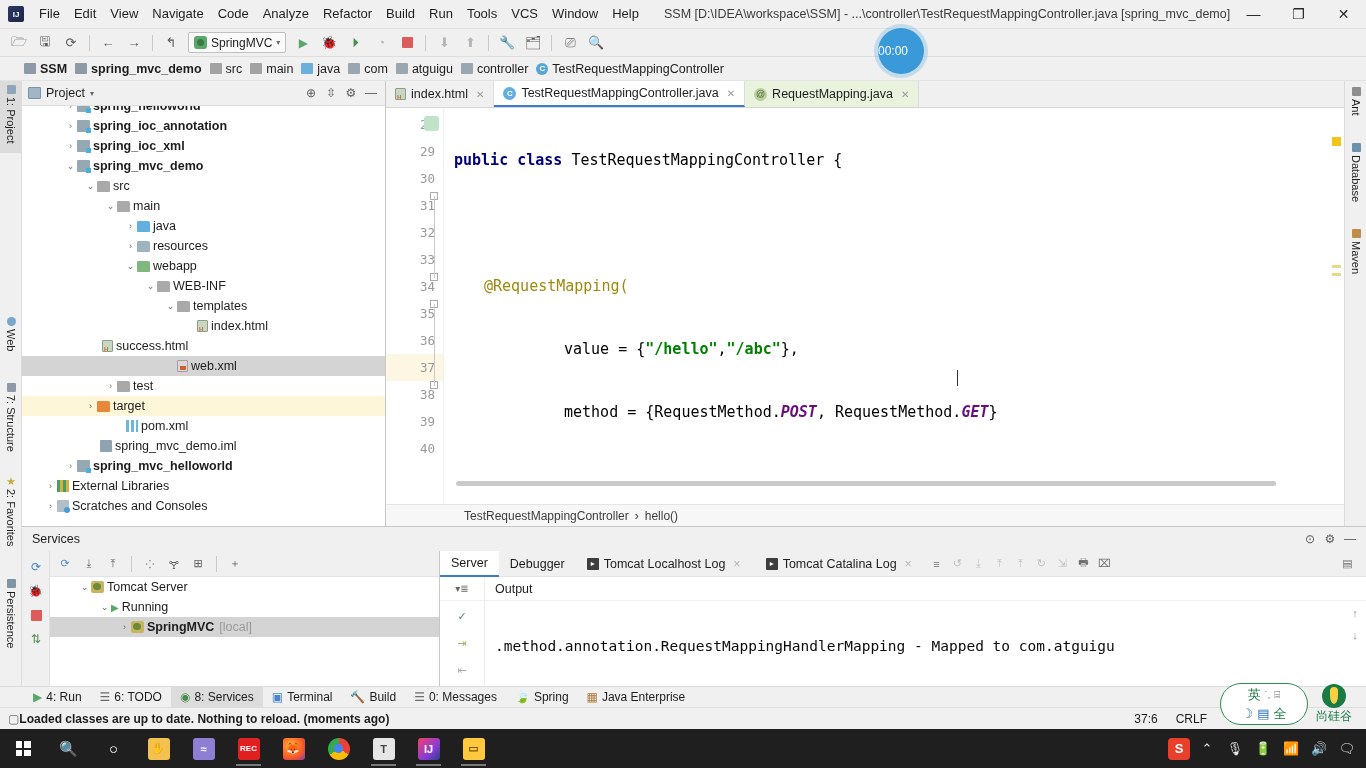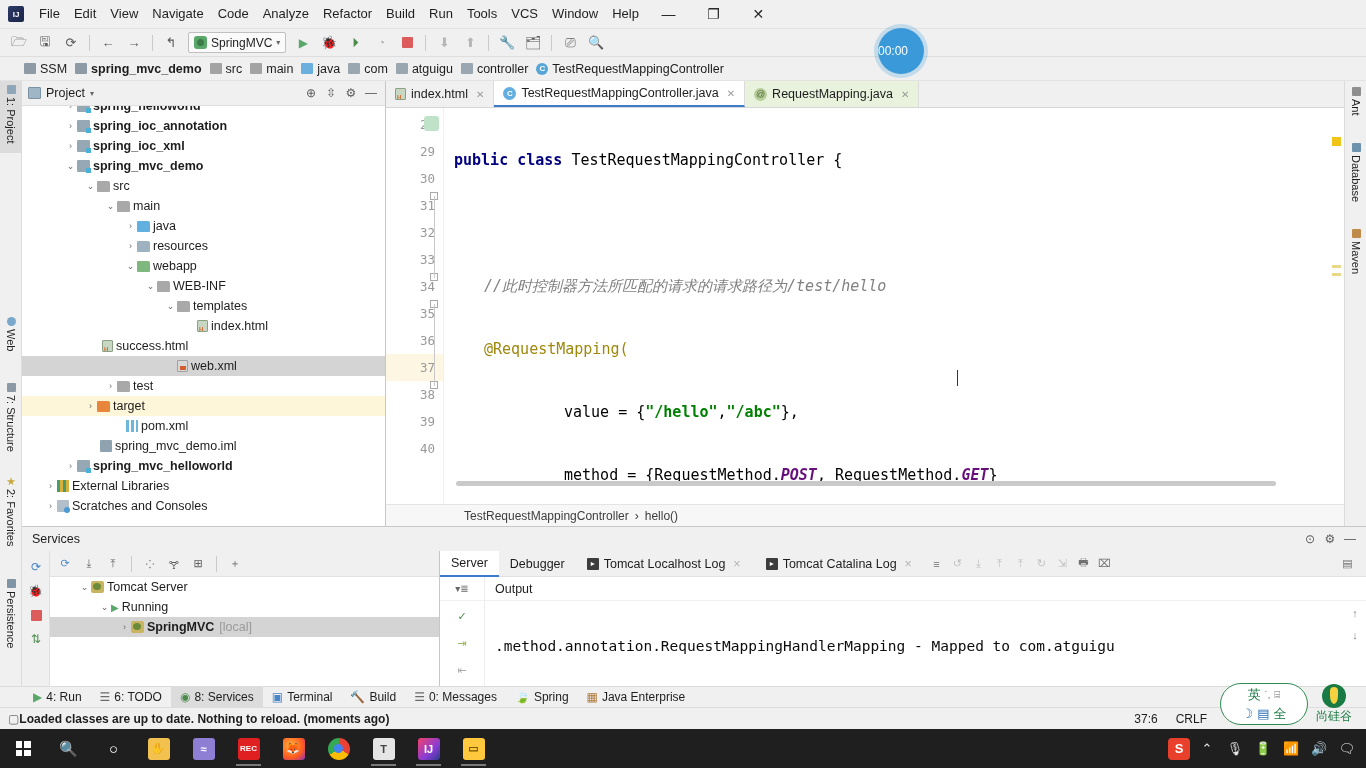--- a/index.html
+++ b/index.html
@@ -320,20 +320,21 @@
       <div class="menu-item">Code</div>
       <div class="menu-item">Analyze</div>
       <div class="menu-item">Refactor</div>
       <div class="menu-item">Build</div>
       <div class="menu-item">Run</div>
       <div class="menu-item">Tools</div>
       <div class="menu-item">VCS</div>
       <div class="menu-item">Window</div>
       <div class="menu-item">Help</div>
     </div>
+    <div class="win-title">SSM [D:\IDEA\workspace\SSM] - ...\controller\TestRequestMappingController.java [spring_mvc_demo]</div>
     <div class="win-ctrls">
       <div class="win-btn">—</div>
       <div class="win-btn">❐</div>
       <div class="win-btn close">✕</div>
     </div>
   </div>
 
   <div class="toolbar">
     <div class="tb-icon">🗁</div>
     <div class="tb-icon">🖫</div>
@@ -362,21 +363,21 @@
     <div class="tb-icon">🔧</div>
     <div class="tb-icon">🗂</div>
     <div class="tb-sep"></div>
     <div class="tb-icon">⎚</div>
     <div class="tb-icon">🔍</div>
   </div>
 
   <div class="navbar">
     <div class="crumb">
       <span class="sq mod"></span>
-      <span style="font-weight:normal">SSM</span>
+      <span style="font-weight:bold">SSM</span>
     </div>
     <div class="crumb bold">
       <span class="sq mod"></span>
       <span>spring_mvc_demo</span>
     </div>
     <div class="crumb">
       <span class="sq folder"></span>
       <span>src</span>
     </div>
     <div class="crumb">
@@ -598,21 +599,20 @@
         <div style="position:absolute;left:44px;top:165px;width:8px;height:8px;border:1px solid #aaa;background:#fff;"></div>
         <div style="position:absolute;left:44px;top:192px;width:8px;height:8px;border:1px solid #aaa;background:#fff;"></div>
         <div style="position:absolute;left:44px;top:273px;width:8px;height:8px;border:1px solid #aaa;background:#fff;"></div>
         <div style="position:absolute;left:48px;top:88px;width:1px;height:82px;background:#c8c8c8;"></div>
         <div style="position:absolute;left:48px;top:196px;width:1px;height:82px;background:#c8c8c8;"></div>
       </div>
 
       <div class="code">
         <div class="cline"><span class="kw">public class </span><span class="plain">TestRequestMappingController</span><span class="plain"> {</span></div>
         <div class="cline"></div>
-        <div class="cline"><span style="padding-left:30px"></span><span class="cmt">//此时控制器方法所匹配的请求的请求路径为/test/hello</span></div>
         <div class="cline"><span style="display:inline-block;width:30px"></span><span class="ann">@RequestMapping(</span></div>
         <div class="cline"><span style="display:inline-block;width:110px"></span><span class="plain">value = {</span><span class="str">"/hello"</span><span class="plain">,</span><span class="str">"/abc"</span><span class="plain">},</span></div>
         <div class="cline"><span style="display:inline-block;width:110px"></span><span class="plain">method = {RequestMethod.</span><span class="stat">POST</span><span class="plain">, RequestMethod.</span><span class="stat">GET</span><span class="plain">}</span></div>
         
         
         
         
         
         
         

